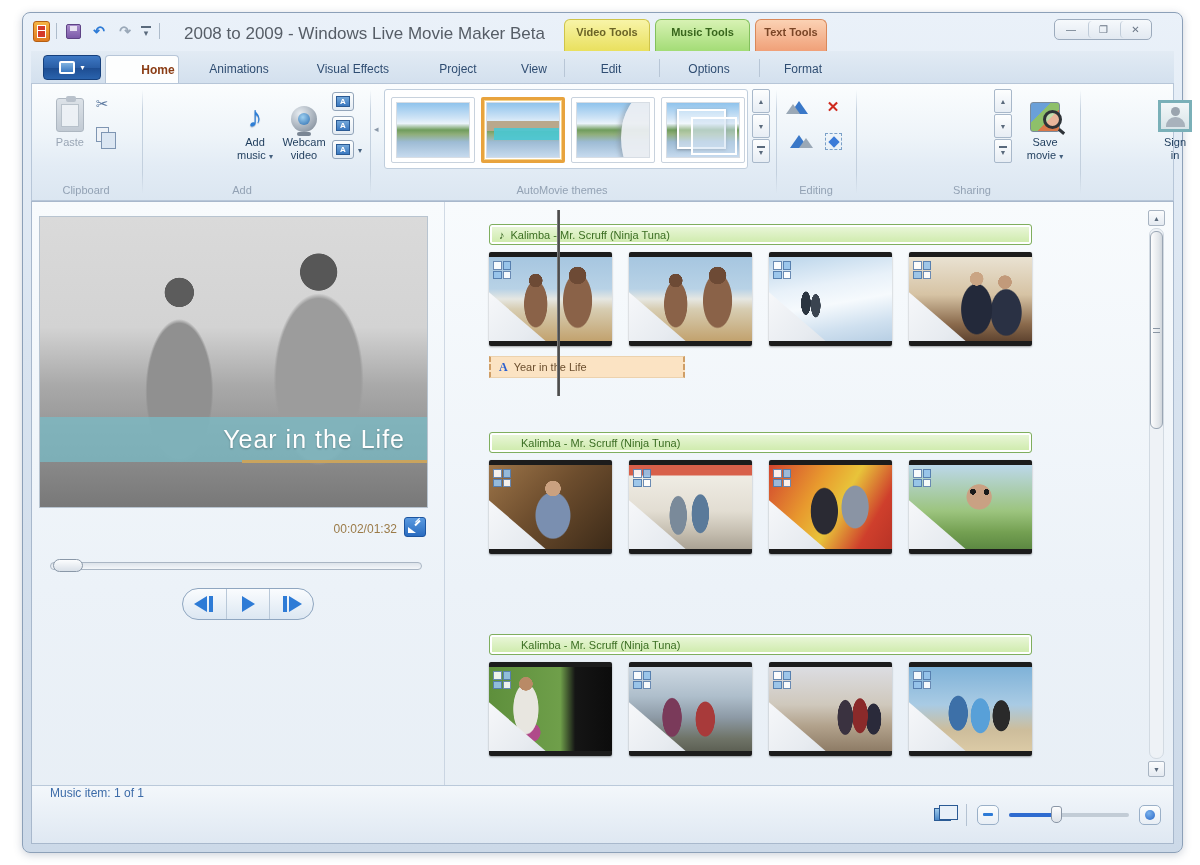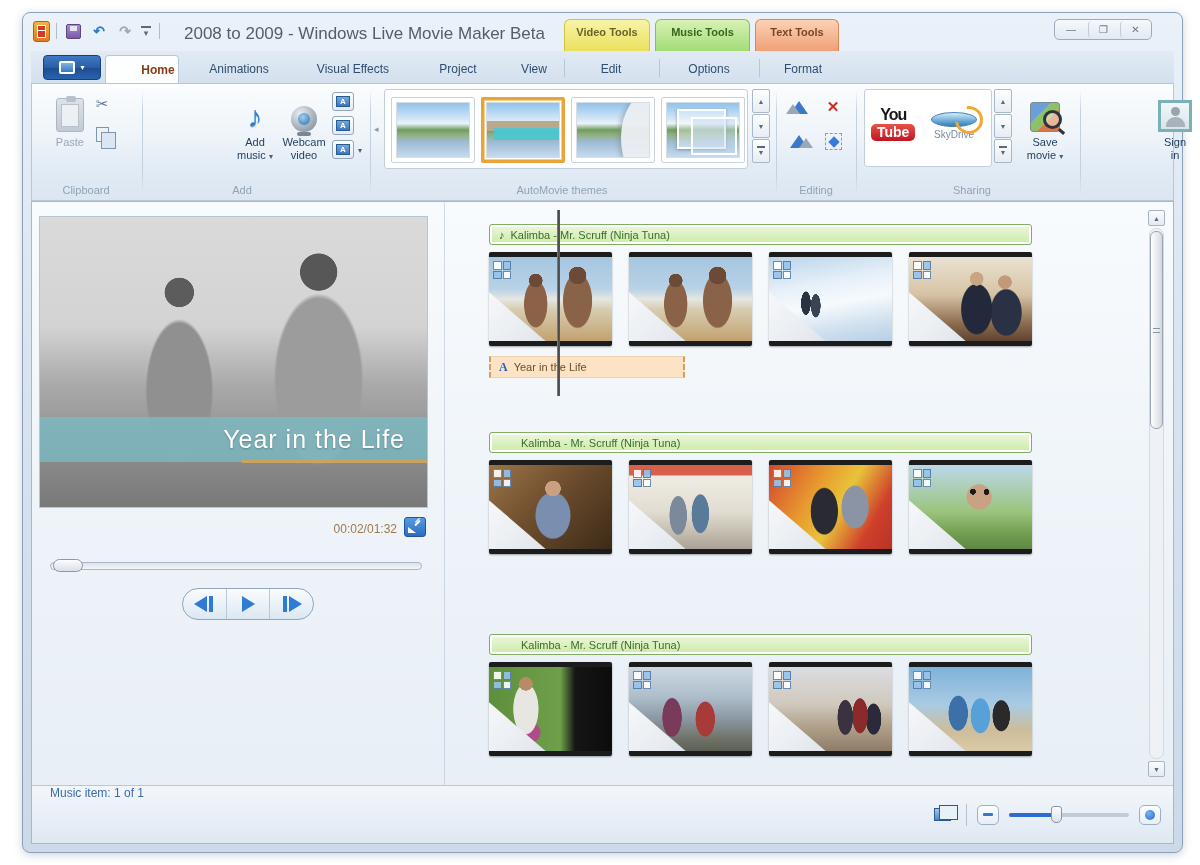--- a/index.html
+++ b/index.html
@@ -29,21 +29,21 @@
     background:linear-gradient(180deg,#f6f9fc,#e2e9f1); border:1px solid #9cabbd; border-radius:5px; padding:1px; }
   .win-btn { width:30px; height:17px; display:flex; align-items:center; justify-content:center;
     font-size:10px; color:#6b7787; border-radius:4px; }
   .win-btn + .win-btn { border-left:1px solid #c0ccd9; }
 
   
   .ctx-head { position:absolute; top:6px; height:32px; border-radius:6px 6px 0 0; text-align:center;
     font-size:11px; font-weight:bold; padding-top:6px; }
   .ctx-video { left:541px; width:86px; background:linear-gradient(180deg,#f8f4a8,#e9e05e); border:1px solid #cfc44a; border-bottom:0; color:#6b6426; }
   .ctx-music { left:632px; width:95px; background:linear-gradient(180deg,#d8f2b4,#a3dc76); border:1px solid #83c05c; border-bottom:0; color:#38661c; }
-  .ctx-text  { left:732px; width:84px; background:linear-gradient(180deg,#fbd2b4,#f0a078); border:1px solid #d9885a; border-bottom:0; color:#7a4526; }
+  .ctx-text  { left:732px; width:72px; background:linear-gradient(180deg,#fbd2b4,#f0a078); border:1px solid #d9885a; border-bottom:0; color:#7a4526; }
 
   
   .tabrow { position:absolute; left:8px; right:8px; top:38px; height:32px;
     background:linear-gradient(180deg,#e2ebf4,#d3e0ee); }
   .appmenu { position:absolute; left:12px; top:4px; width:58px; height:25px; border-radius:4px;
     background:linear-gradient(180deg,#3e79c4 0%,#2a5ea6 50%,#1d4c90 51%,#2a63ad 100%);
     border:1px solid #16407c; display:flex; align-items:center; justify-content:center; gap:5px; }
   .appmenu .film { width:16px; height:13px; background:#fff; border-radius:2px; position:relative; }
   .appmenu .film::before { content:""; position:absolute; inset:2px; background:linear-gradient(180deg,#7fb2e0,#3a78c0); }
   .appmenu .caret { color:#fff; font-size:8px; }
@@ -351,30 +351,20 @@
       </div>
     <div class="edit-ico" style="left:754px;top:44px;">
         <span class="rot r"></span>
       </div>
     <div class="edit-ico" style="left:788px;top:44px;">
         <span class="selall"></span>
       </div>
     <div class="group-label" style="left:744px;width:80px;">Editing</div>
     <div class="gsep" style="left:824px;"></div>
 
-    <div class="gallery" style="left:832px;top:5px;width:128px;height:78px;">
-      <div style="position:absolute;left:6px;top:16px;" class="yt">
-        <div class="yt-you">You</div>
-        <div class="yt-tube">Tube</div>
-      </div>
-      <div style="position:absolute;left:66px;top:22px;" class="sky">
-        <div class="sky-disk"></div>
-        <div class="sky-label">SkyDrive</div>
-      </div>
-    </div>
     <div class="gal-col" style="left:962px;top:5px;">
       <div class="gal-btn">▲</div>
       <div class="gal-btn">▼</div>
       <div class="gal-btn">
           <span class="bar"></span>
           <span>▼</span>
         </div>
     </div>
     <div class="bigbtn" style="left:986px;width:54px;">
       <span class="bi">

